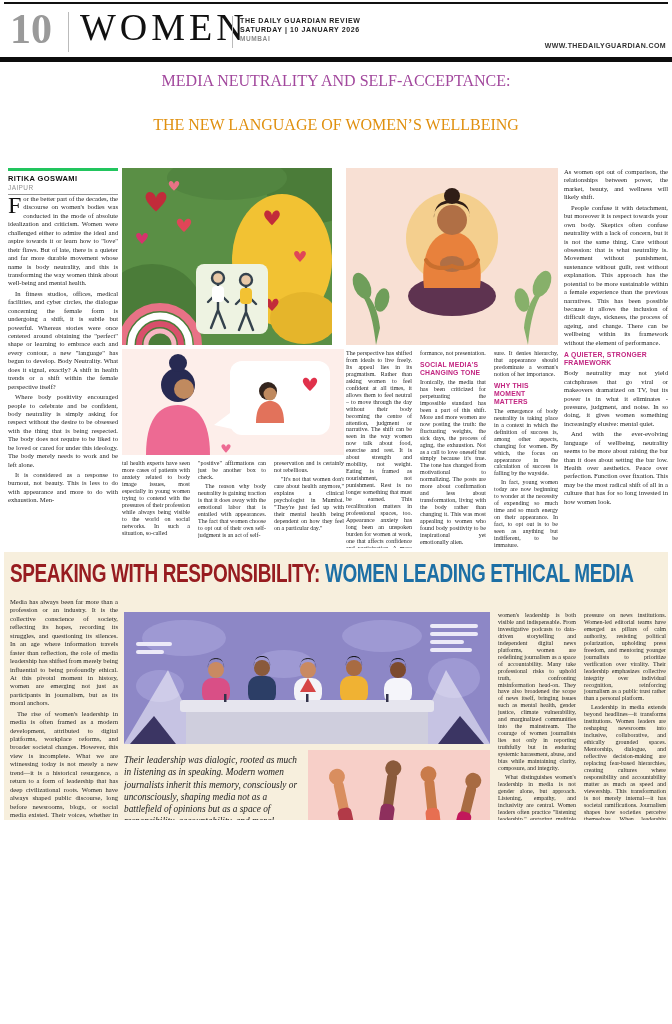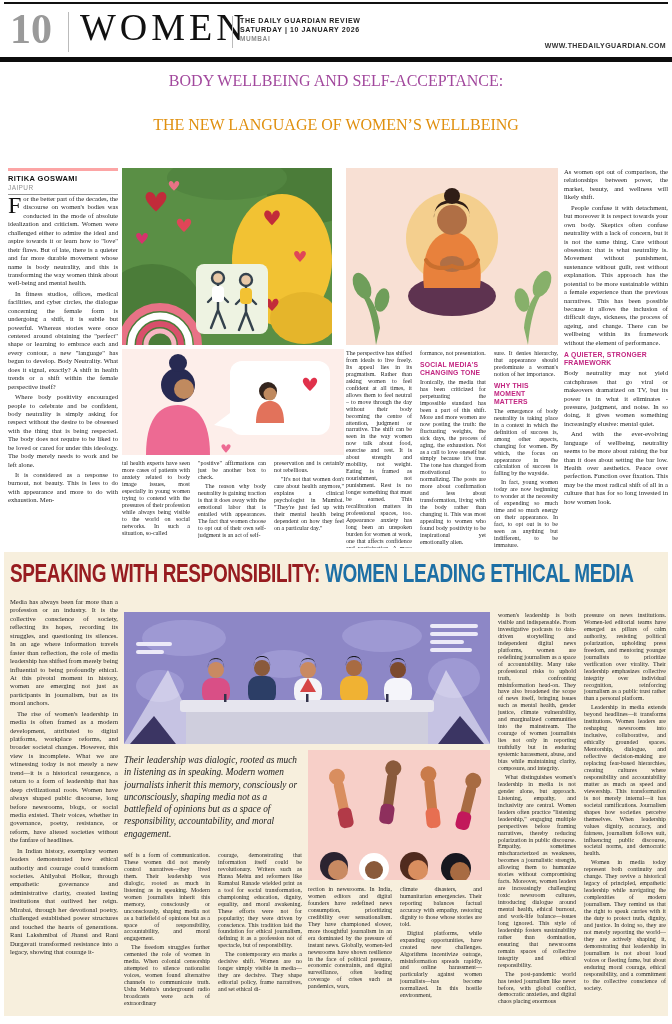--- a/index.html
+++ b/index.html
@@ -1,16 +1,16 @@
 <!DOCTYPE html>
 <html><head>
 <meta charset="utf-8">
 <style>
   html,body{margin:0;padding:0;background:#ffffff;}
-  #page{position:relative;width:672px;height:1024px;background:#ffffff;overflow:hidden;
+  #page{position:relative;width:672px;height:820px;background:#ffffff;overflow:hidden;
         font-family:"Liberation Serif",serif;color:#1c1c1c;}
   .abs{position:absolute;}
 
   
   .toprule{left:4px;top:2px;width:664px;height:2px;background:#111;}
   .pagenum{left:10px;top:8px;font-family:"Liberation Serif",serif;font-weight:bold;
            font-size:42px;color:#9a9a9a;line-height:1;}
   .vline{width:1px;background:#bbb;}
   .section-title{left:80px;top:6px;font-family:"Liberation Serif",serif;font-size:38px;
                  letter-spacing:4px;color:#111;line-height:1.15;}
@@ -18,21 +18,21 @@
   .masthead-block .m1{font-size:7px;font-weight:bold;letter-spacing:0.6px;}
   .masthead-block .m2{font-size:7px;font-weight:bold;letter-spacing:0.6px;margin-top:2px;}
   .masthead-block .m3{font-size:6.5px;font-weight:bold;color:#8a8a8a;letter-spacing:0.6px;margin-top:2px;}
   .website{right:6px;top:42px;font-family:"Liberation Sans",sans-serif;font-size:7px;
            font-weight:bold;color:#333;letter-spacing:0.4px;}
   .headrule{left:0;top:57px;width:672px;height:5px;background:#0d0d0d;}
   .hl1{position:absolute;left:0;right:0;top:72px;text-align:center;}
   .hl2{position:absolute;left:0;right:0;top:116px;text-align:center;}
 
   
-  .byline{border-top:3px solid #fca5a5;border-bottom:1px solid #999;padding:3px 0 3px 0;}
+  .byline{border-top:3px solid #22c55e;border-bottom:1px solid #999;padding:3px 0 3px 0;}
   .byline .bname{font-family:"Liberation Sans",sans-serif;font-weight:bold;font-size:7.5px;
                  letter-spacing:0.4px;color:#111;}
   .byline .bloc{font-family:"Liberation Sans",sans-serif;font-size:6.5px;color:#909090;
                 letter-spacing:0.4px;margin-top:1px;}
 
   
   .col{font-size:6px;line-height:1.16;text-align:justify;overflow:hidden;}
   .col p{margin:0 0 2px 0;text-indent:7px;}
   .col p:first-child{text-indent:0;}
   .colwide{font-size:6.6px;line-height:1.28;}
@@ -65,21 +65,21 @@
   <div class="abs vline" style="left:232px;top:16px;height:32px;"></div>
   <div class="abs masthead-block">
     <div class="m1">THE DAILY GUARDIAN REVIEW</div>
     <div class="m2">SATURDAY | 10 JANUARY 2026</div>
     <div class="m3">MUMBAI</div>
   </div>
   <div class="abs website">WWW.THEDAILYGUARDIAN.COM</div>
   <div class="abs headrule"></div>
 
   <div class="abs hl1">
-    <span class="hline" style="color:#a2489d;">BODY WELLBEING AND SELF-ACCEPTANCE:</span>
+    <span class="hline" style="color:#a2489d;">MEDIA NEUTRALITY AND SELF-ACCEPTANCE:</span>
   </div>
   <div class="abs hl2">
     <span class="hline" style="color:#e0900f;">THE NEW LANGUAGE OF WOMEN’S WELLBEING</span>
   </div>
 
   <div class="abs" style="left:8px;top:168px;width:110px;">
     <div class="byline">
       <div class="bname">RITIKA GOSWAMI</div>
       <div class="bloc">JAIPUR</div>
     </div>

